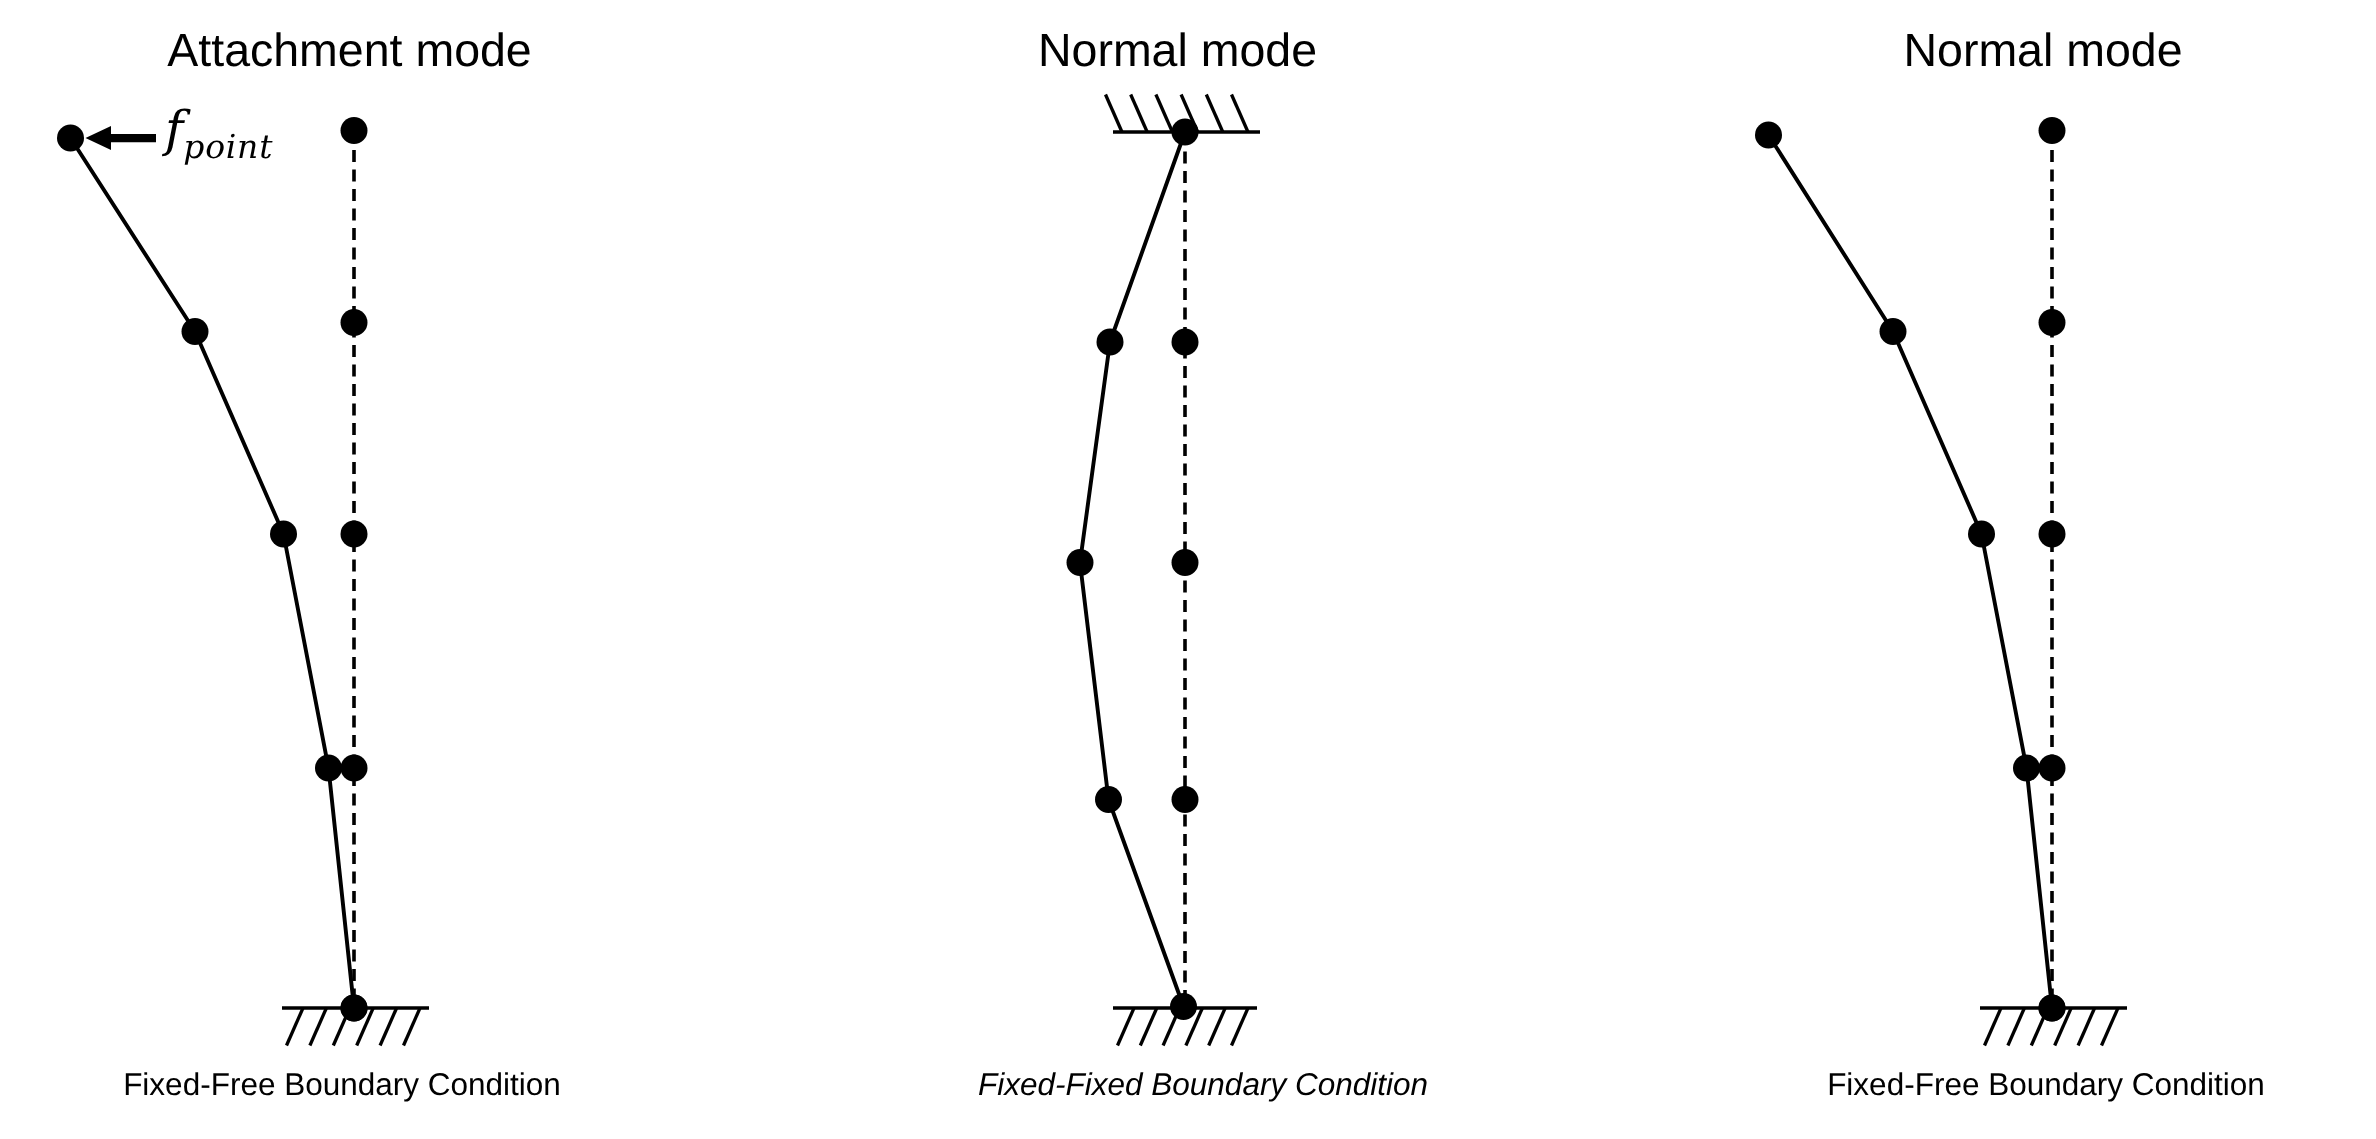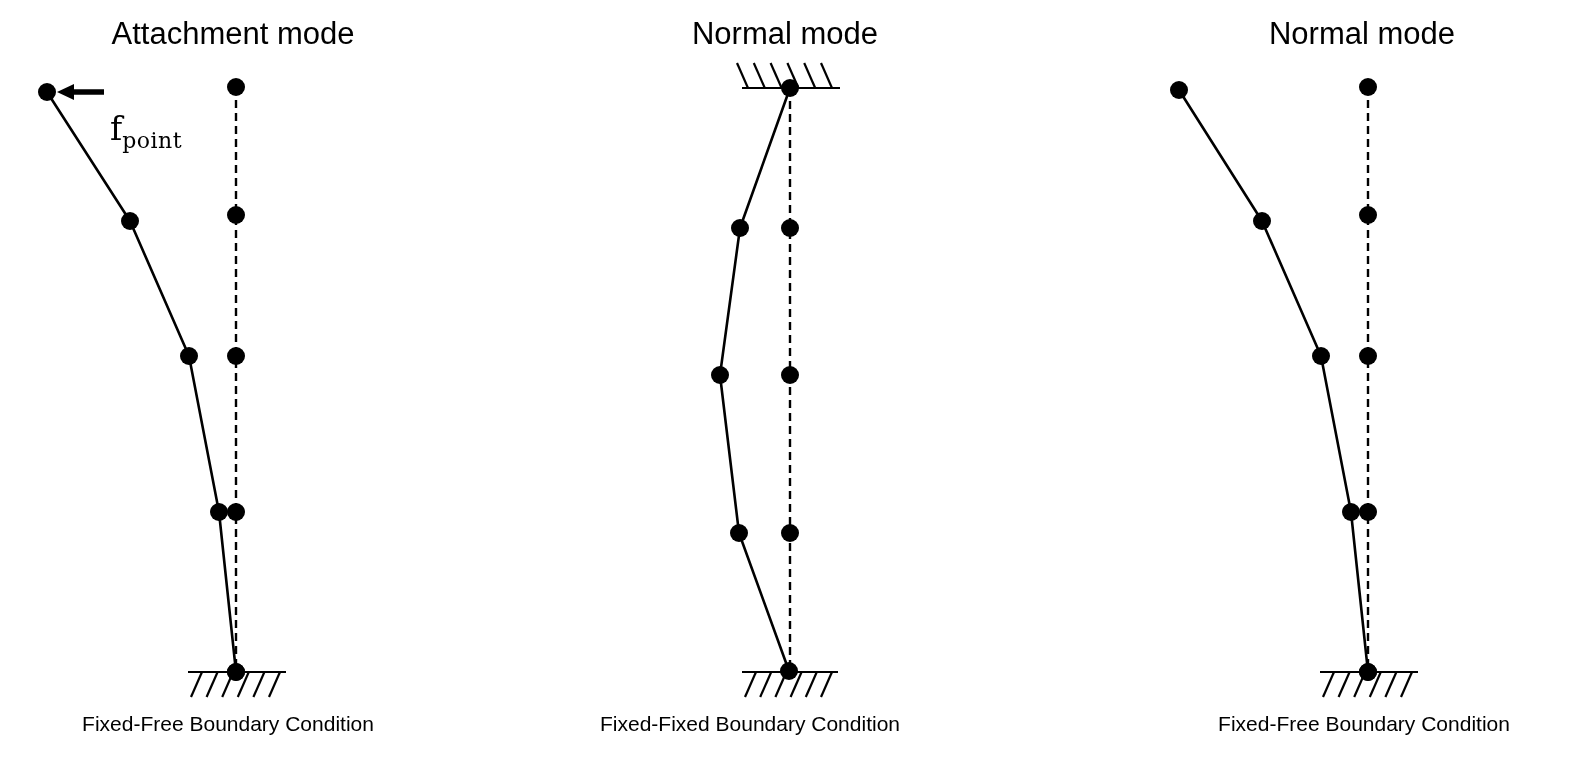--- a/index.html
+++ b/index.html
@@ -18,21 +18,21 @@
   .ptitle {
     position:absolute; top:17px; transform:translateX(-50%);
     font-size:31px; line-height:34px; white-space:nowrap;
   }
   .pcaption {
     position:absolute; top:707px; transform:translateX(-50%);
     font-size:21px; line-height:34px; white-space:nowrap;
   }
   .flabel {
     position:absolute; white-space:nowrap;
-    font-family:"DejaVu Serif", serif; margin-top:43px;
+    font-family:"DejaVu Serif", serif; font-style:italic;
   }
   .fsym { font-size:33px; }
   .fsub { font-size:22px; vertical-align:-8px; letter-spacing:0.5px; }
 </style>
 </head>
 <body>
 
 <div class="figure">
   <svg id="diagram-svg" width="1584" height="759" viewBox="0 0 1584 759">
       <g>
@@ -119,15 +119,15 @@
 
   <div class="ptitle" style="left: 233px;">Attachment mode</div>
   <div class="ptitle" style="left: 785px;">Normal mode</div>
   <div class="ptitle" style="left: 1362px;">Normal mode</div>
 
   <div class="flabel" id="force-label" style="left: 110px; top: 66px;">
     <span class="fsym">f</span><span class="fsub">point</span>
   </div>
 
   <div class="pcaption" style="left: 228px;">Fixed-Free Boundary Condition</div>
-  <div class="pcaption" style="left: 750px;">Fixed-Fixed Boundary Condition</div>
+  <div class="pcaption" style="left: 802px; font-style: italic;">Fixed-Fixed Boundary Condition</div>
   <div class="pcaption" style="left: 1364px;">Fixed-Free Boundary Condition</div>
 </div>
 
 </body></html>

